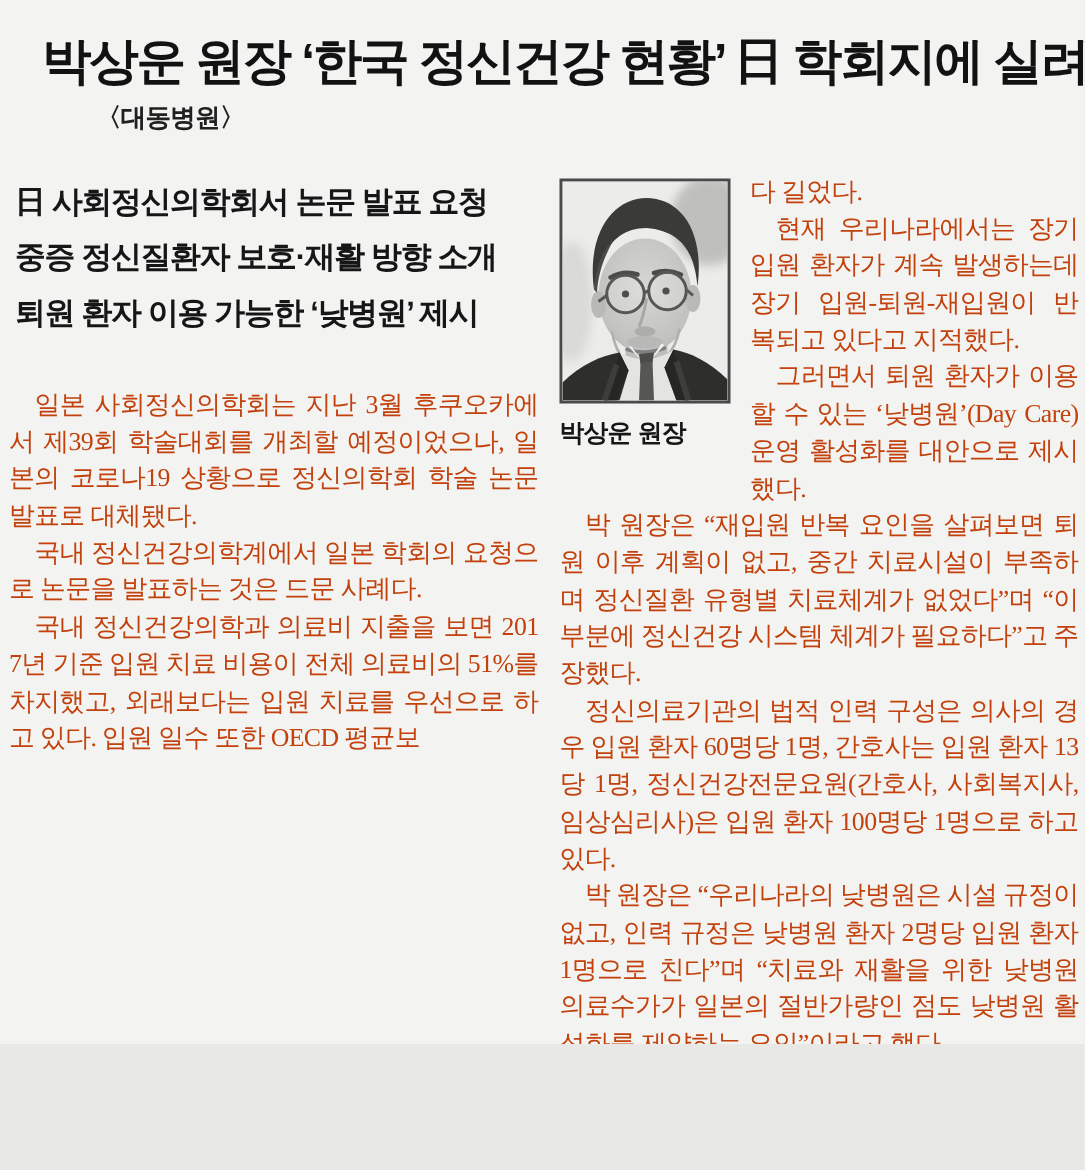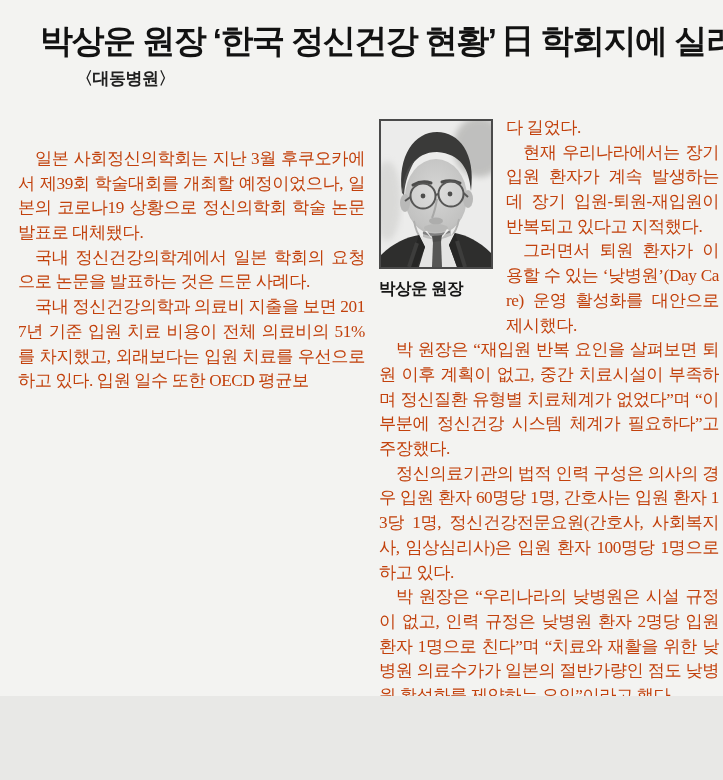--- a/index.html
+++ b/index.html
@@ -8,21 +8,20 @@
 
   .page {
     position: relative;
     width: 723px;
     height: 696px;
     margin: 0 auto;
     background: #f3f3f1;
     color: #1c1c1c;
     overflow: hidden;
     font-family: "Liberation Serif", serif;
-    padding-left: 12px;
   }
 
   .headline {
     margin: 0;
     padding: 22px 8px 0 28px;
     font-family: "Liberation Sans", sans-serif;
     font-size: 33px;
     font-weight: 800;
     letter-spacing: -1.5px;
     line-height: 1.15;
@@ -108,20 +107,25 @@
 <body>
 
 <div class="page">
 
   <h1 class="headline">박상운 원장 ‘한국 정신건강 현황’ 日 학회지에 실려</h1>
   <div class="kicker">〈대동병원〉</div>
 
   <div class="columns">
 
     <div class="col-left">
+      <div class="subheads">
+        <div>日 사회정신의학회서 논문 발표 요청</div>
+        <div>중증 정신질환자 보호·재활 방향 소개</div>
+        <div>퇴원 환자 이용 가능한 ‘낮병원’ 제시</div>
+      </div>
       <div class="body-block">
         <p class="body">일본 사회정신의학회는 지난 3월 후쿠오카에서 제39회 학술대회를 개최할 예정이었으나, 일본의 코로나19 상황으로 정신의학회 학술 논문 발표로 대체됐다.</p>
         <p class="body">국내 정신건강의학계에서 일본 학회의 요청으로 논문을 발표하는 것은 드문 사례다.</p>
         <p class="body">국내 정신건강의학과 의료비 지출을 보면 2017년 기준 입원 치료 비용이 전체 의료비의 51%를 차지했고, 외래보다는 입원 치료를 우선으로 하고 있다. 입원 일수 또한 OECD 평균보</p>
       </div>
     </div>
 
     <div class="col-right">
       <figure class="portrait">
         <span class="photo-frame">

